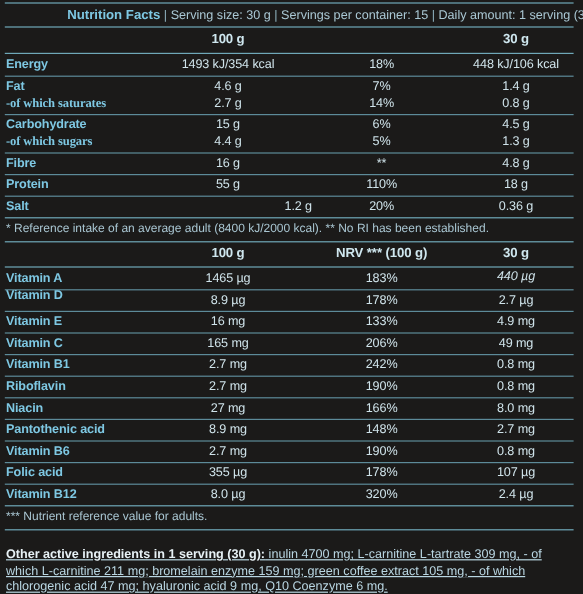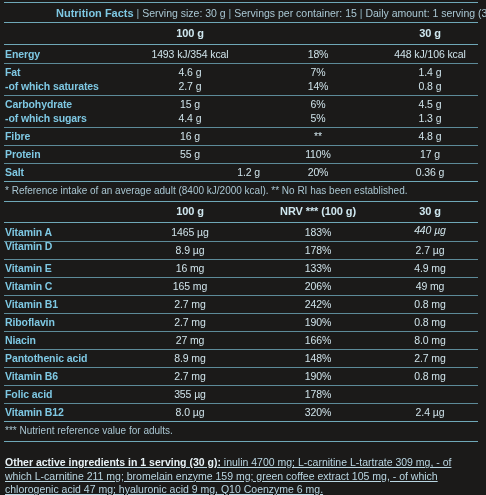--- a/index.html
+++ b/index.html
@@ -37,20 +37,21 @@
   }
   .label {
     left: 5px;
     color: #7ec8e3;
     font-weight: bold;
   }
   .sub {
     left: 5px;
     color: #7ec8e3;
     font-weight: bold;
+    font-family: Liberation Serif, serif;
   }
   .val {
     text-align: center;
     color: #cfe3ea;
   }
   .c1 { left: 120px; width: 140px; }
   .c2 { left: 262px; width: 112px; }
   .c3 { left: 378px; width: 104px; }
 
   .hdr {
@@ -151,21 +152,21 @@
 
   <div class="t label" style="top:130px;">Fibre</div>
   <div class="t val c1" style="top:130px;">16 g</div>
   <div class="t val c2" style="top:130px;">**</div>
   <div class="t val c3" style="top:130px;">4.8 g</div>
   <div class="rule thin" style="top:145px;"></div>
 
   <div class="t label" style="top:148px;">Protein</div>
   <div class="t val c1" style="top:148px;">55 g</div>
   <div class="t val c2" style="top:148px;">110%</div>
-  <div class="t val c3" style="top:148px;">17 g</div>
+  <div class="t val c3" style="top:148px;">18 g</div>
   <div class="rule thin" style="top:163px;"></div>
 
   <div class="t label" style="top:166px;">Salt</div>
   <div class="t val c1" style="top:166px;text-align:right;">1.2 g</div>
   <div class="t val c2" style="top:166px;">20%</div>
   <div class="t val c3" style="top:166px;">0.36 g</div>
   <div class="rule" style="top:181px;"></div>
 
   <div class="note" style="top:185px;">* Reference intake of an average adult (8400 kJ/2000 kcal). ** No RI has been established.</div>
   <div class="rule" style="top:201px;"></div>
@@ -225,20 +226,21 @@
 
   <div class="t label" style="top:370px;">Vitamin B6</div>
   <div class="t val c1" style="top:370px;">2.7 mg</div>
   <div class="t val c2" style="top:370px;">190%</div>
   <div class="t val c3" style="top:370px;">0.8 mg</div>
   <div class="rule thin" style="top:385px;"></div>
 
   <div class="t label" style="top:388px;">Folic acid</div>
   <div class="t val c1" style="top:388px;">355 µg</div>
   <div class="t val c2" style="top:388px;">178%</div>
+  <div class="t val c3" style="top:388px;">107 µg</div>
   <div class="rule thin" style="top:403px;"></div>
 
   <div class="t label" style="top:406px;">Vitamin B12</div>
   <div class="t val c1" style="top:406px;">8.0 µg</div>
   <div class="t val c2" style="top:406px;">320%</div>
   <div class="t val c3" style="top:406px;text-align:center;">2.4 µg</div>
   <div class="rule" style="top:421px;"></div>
 
   <div class="note" style="top:425px;">*** Nutrient reference value for adults.</div>
   <div class="rule" style="top:441px;"></div>

